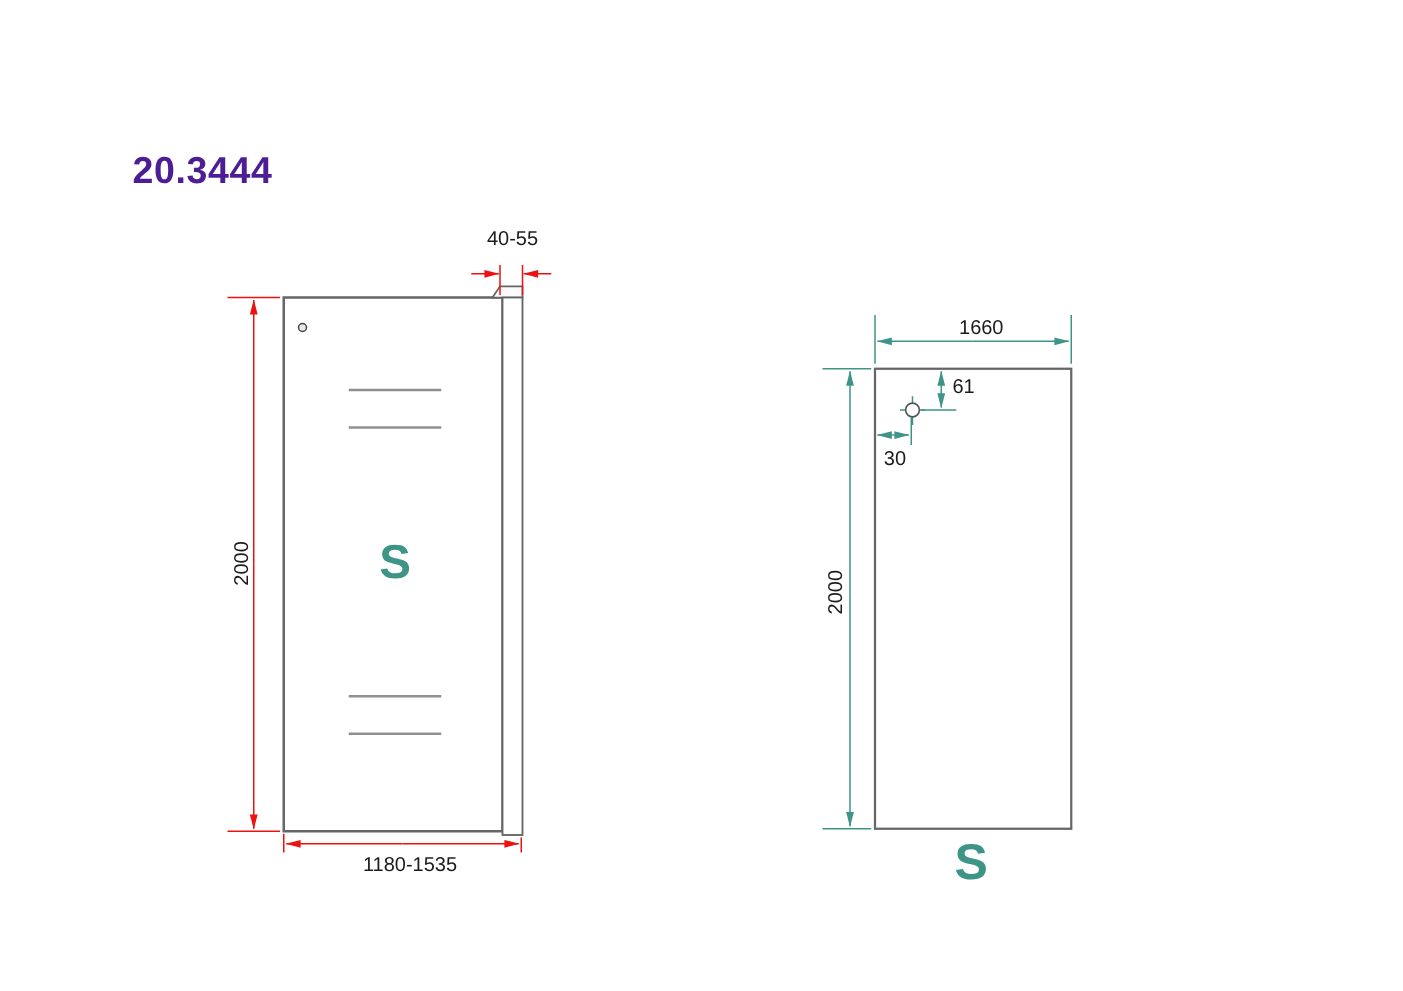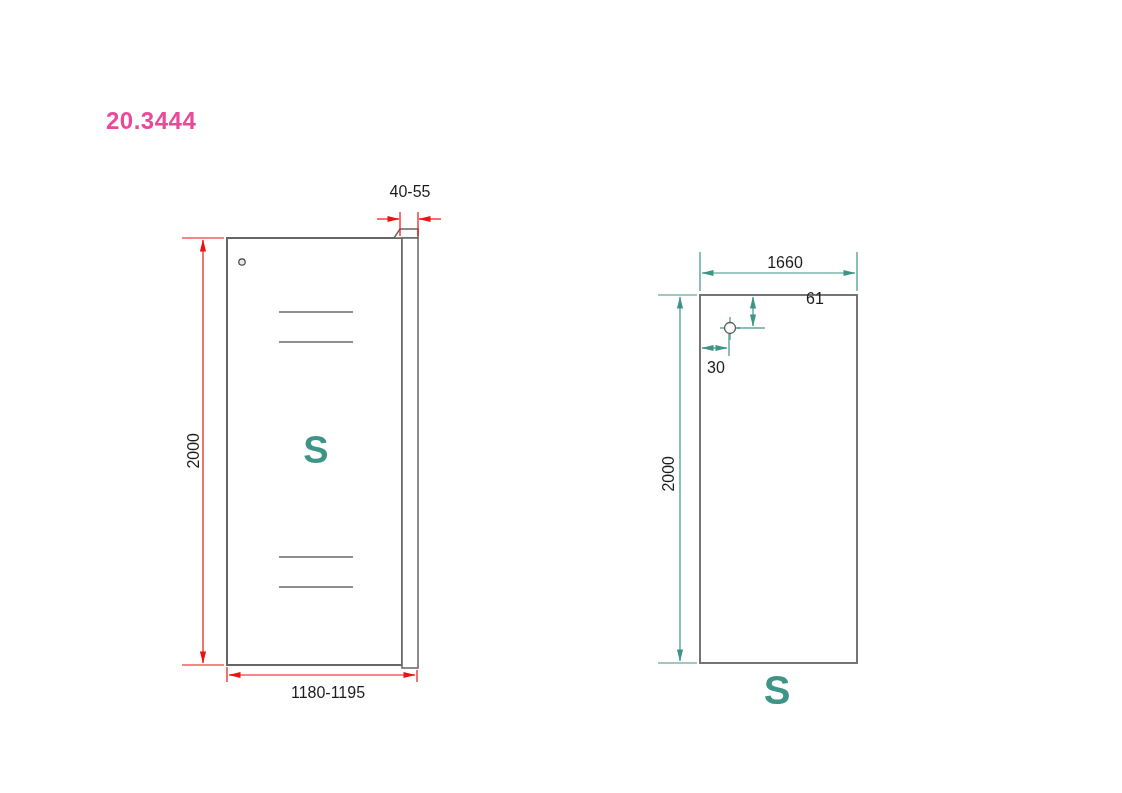--- a/index.html
+++ b/index.html
@@ -17,24 +17,25 @@
     font-size:16px;
     line-height:1.1;
     white-space:nowrap;
   }
   .center{text-align:center;}
   .rot{
     transform:rotate(-90deg);
     transform-origin:center center;
   }
   #doc-title{
-    color:#ec4899;
-    font-size:24px;
+    color:#4c1d95;
+    font-size:30px;
     font-weight:bold;
     letter-spacing:0.5px;
+    margin-top:12px;
   }
   .panel-letter{
     color:#3E9486;
     font-weight:bold;
   }
   #front-letter{font-size:38px;}
   #side-letter{font-size:40px;}
 </style>
 </head>
 <body>
@@ -131,22 +132,22 @@
       </g>
     </g>
 
     <circle cx="730" cy="328" r="5.5" fill="#ffffff" stroke="#555555" stroke-width="1.3"></circle>
   </svg>
 
   <div id="doc-title" class="txt" style="left:106px;top:108px;">20.3444</div>
 
   <div class="txt center" style="left:370px;top:183px;width:80px;">40-55</div>
   <div class="txt center rot" style="left:164px;top:442px;width:60px;">2000</div>
-  <div class="txt center" style="left:272px;top:684px;width:112px;">1180-1195</div>
+  <div class="txt center" style="left:272px;top:684px;width:112px;">1180-1535</div>
   <div id="front-letter" class="txt center panel-letter" style="left:286px;top:430px;width:60px;">S</div>
 
   <div class="txt center" style="left:745px;top:254px;width:80px;">1660</div>
   <div class="txt center rot" style="left:639px;top:465px;width:60px;">2000</div>
-  <div class="txt" style="left:762px;top:290px;margin-left:44px;">61</div>
+  <div class="txt" style="left:762px;top:301px;">61</div>
   <div class="txt center" style="left:696px;top:359px;width:40px;">30</div>
   <div id="side-letter" class="txt center panel-letter" style="left:747px;top:668px;width:60px;">S</div>
 
 </div>
 
 </body></html>

